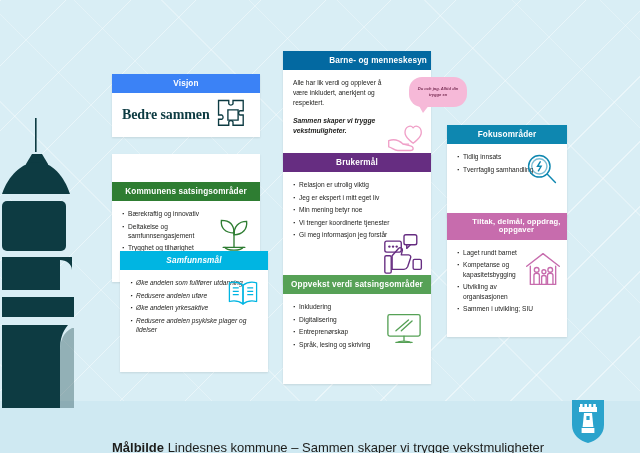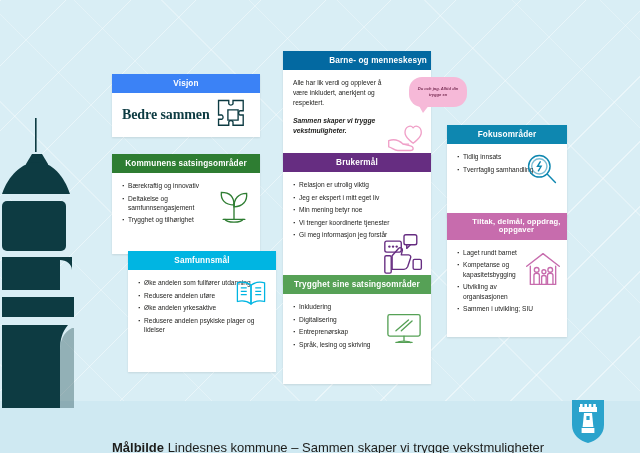--- a/index.html
+++ b/index.html
@@ -43,24 +43,24 @@
   }
   .art{position:absolute;}
 
   
   #card-visjon{left:112px;top:74px;width:148px;}
   #card-visjon .card-head{background:#3b82f6;}
   #card-visjon .card-body{height:44px;padding:0 10px;display:flex;align-items:center;}
   .visjon-text{font-size:14px;font-weight:bold;color:#0d3b42;letter-spacing:-.1px;font-family:Liberation Serif, serif;}
 
   #card-kommunens{left:112px;top:154px;width:148px;}
-  #card-kommunens .card-head{background:#2e7d32;}
+  #card-kommunens .card-head{background:#2e7d32;margin-top:28px;}
   #card-kommunens .card-body{height:64px;}
 
-  #card-samfunns{left:128px;top:251px;width:148px;}
+  #card-samfunns{left:120px;top:251px;width:148px;font-style:italic;}
   #card-samfunns .card-head{background:#00b5e2;}
   #card-samfunns .card-body{height:85px;}
   #card-samfunns ul.bullets li{max-width:120px;}
 
   #card-barne{left:283px;top:51px;width:148px;}
   #card-barne .card-head{background:#0369a1;color:#ffffff;text-align:right;}
   #card-barne .card-body{height:72px;}
   .barne-p{font-size:6.6px;line-height:1.5;color:#1d1d1b;max-width:104px;margin:0 0 8px 0;}
   .barne-em{font-size:6.8px;line-height:1.45;color:#1d1d1b;font-style:italic;font-weight:bold;max-width:92px;margin:0;}
 
@@ -220,21 +220,21 @@
         <path d="M26 14 l0 4 l4 -4"></path>
         <path d="M10 26 l7 -8 c2 -2, 5 0, 4 3 l-1 4 h8 c2 0, 3 2, 2 4 l-3 9 c-1 2, -2 3, -4 3 H10 Z"></path>
         <rect x="2" y="26" width="7" height="19" rx="1.5"></rect>
         <rect x="33" y="30" width="9" height="11" rx="1.5"></rect>
       </g>
     </svg>
   </div>
 </div>
 
 <div class="card" id="card-oppvekst">
-  <div class="card-head">Trygghet sine satsingsområder</div>
+  <div class="card-head">Oppvekst verdi satsingsområder</div>
   <div class="card-body">
     <ul class="bullets">
       <li>Inkludering</li>
       <li>Digitalisering</li>
       <li>Entreprenørskap</li>
       <li>Språk, lesing og skriving</li>
     </ul>
     <svg class="art" style="right:8px;top:18px;width:38px;height:34px;" viewBox="0 0 42 38">
       <g fill="none" stroke="#56a156" stroke-width="1.5" stroke-linejoin="round" stroke-linecap="round">
         <rect x="3" y="3" width="36" height="24" rx="2"></rect>

